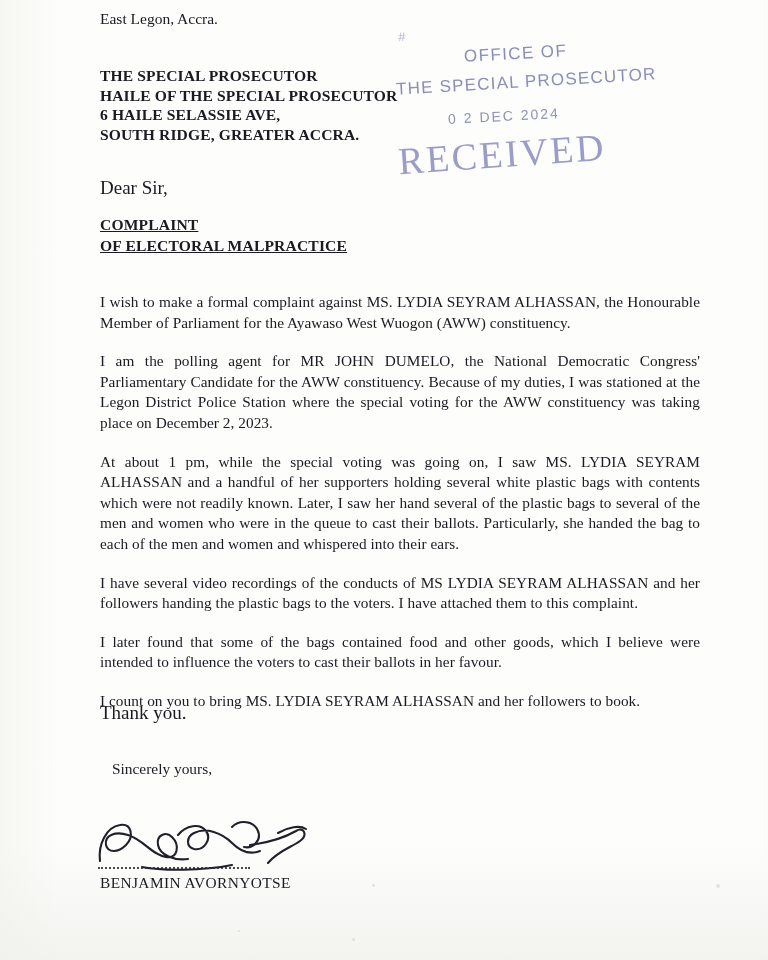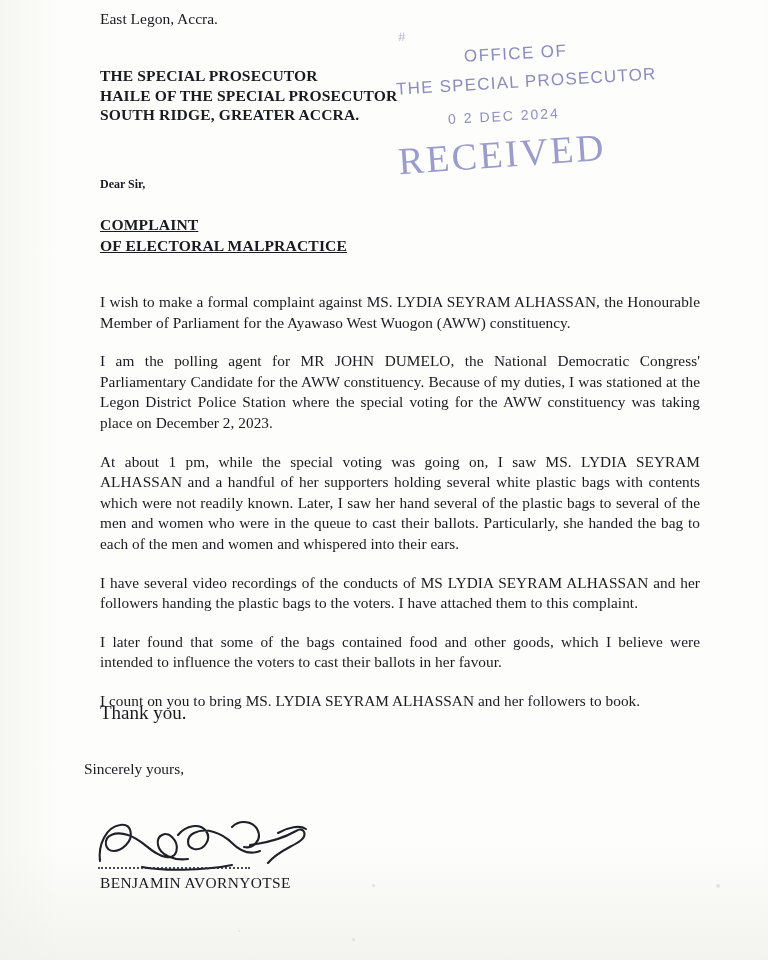--- a/index.html
+++ b/index.html
@@ -52,22 +52,21 @@
     letter-spacing: 0.1px;
   }
   #recipient-block div {
     white-space: nowrap;
   }
 
   #salutation {
     position: absolute;
     left: 100px;
     top: 177px;
-    font-size: 12px;
-    font-weight: bold;
+    font-size: 19px;
   }
 
   #subject-block {
     position: absolute;
     left: 100px;
     top: 215px;
     font-size: 15.6px;
     font-weight: bold;
     line-height: 20.5px;
     letter-spacing: 0.15px;
@@ -86,21 +85,21 @@
     text-align: justify;
     margin: 0 0 18px 0;
     letter-spacing: 0.05px;
   }
   .para.tight {
     margin-bottom: 12px;
   }
 
   #closing {
     position: absolute;
-    left: 84px;
+    left: 112px;
     top: 760px;
     font-size: 15.4px;
   }
   #thanks {
     position: absolute;
     left: 100px;
     top: 702px;
     font-size: 19px;
   }
 
@@ -208,20 +207,21 @@
 
 <div id="scan">
 
   <div id="paper-texture"></div>
 
   <div id="return-address">East Legon, Accra.</div>
 
   <div id="recipient-block">
     <div>THE SPECIAL PROSECUTOR</div>
     <div>HAILE OF THE SPECIAL PROSECUTOR</div>
+    <div>6 HAILE SELASSIE AVE,</div>
     <div>SOUTH RIDGE, GREATER ACCRA.</div>
   </div>
 
   <div id="salutation">Dear Sir,</div>
 
   <div id="subject-block">
     <div>COMPLAINT</div>
     <div>OF ELECTORAL MALPRACTICE</div>
   </div>
 

